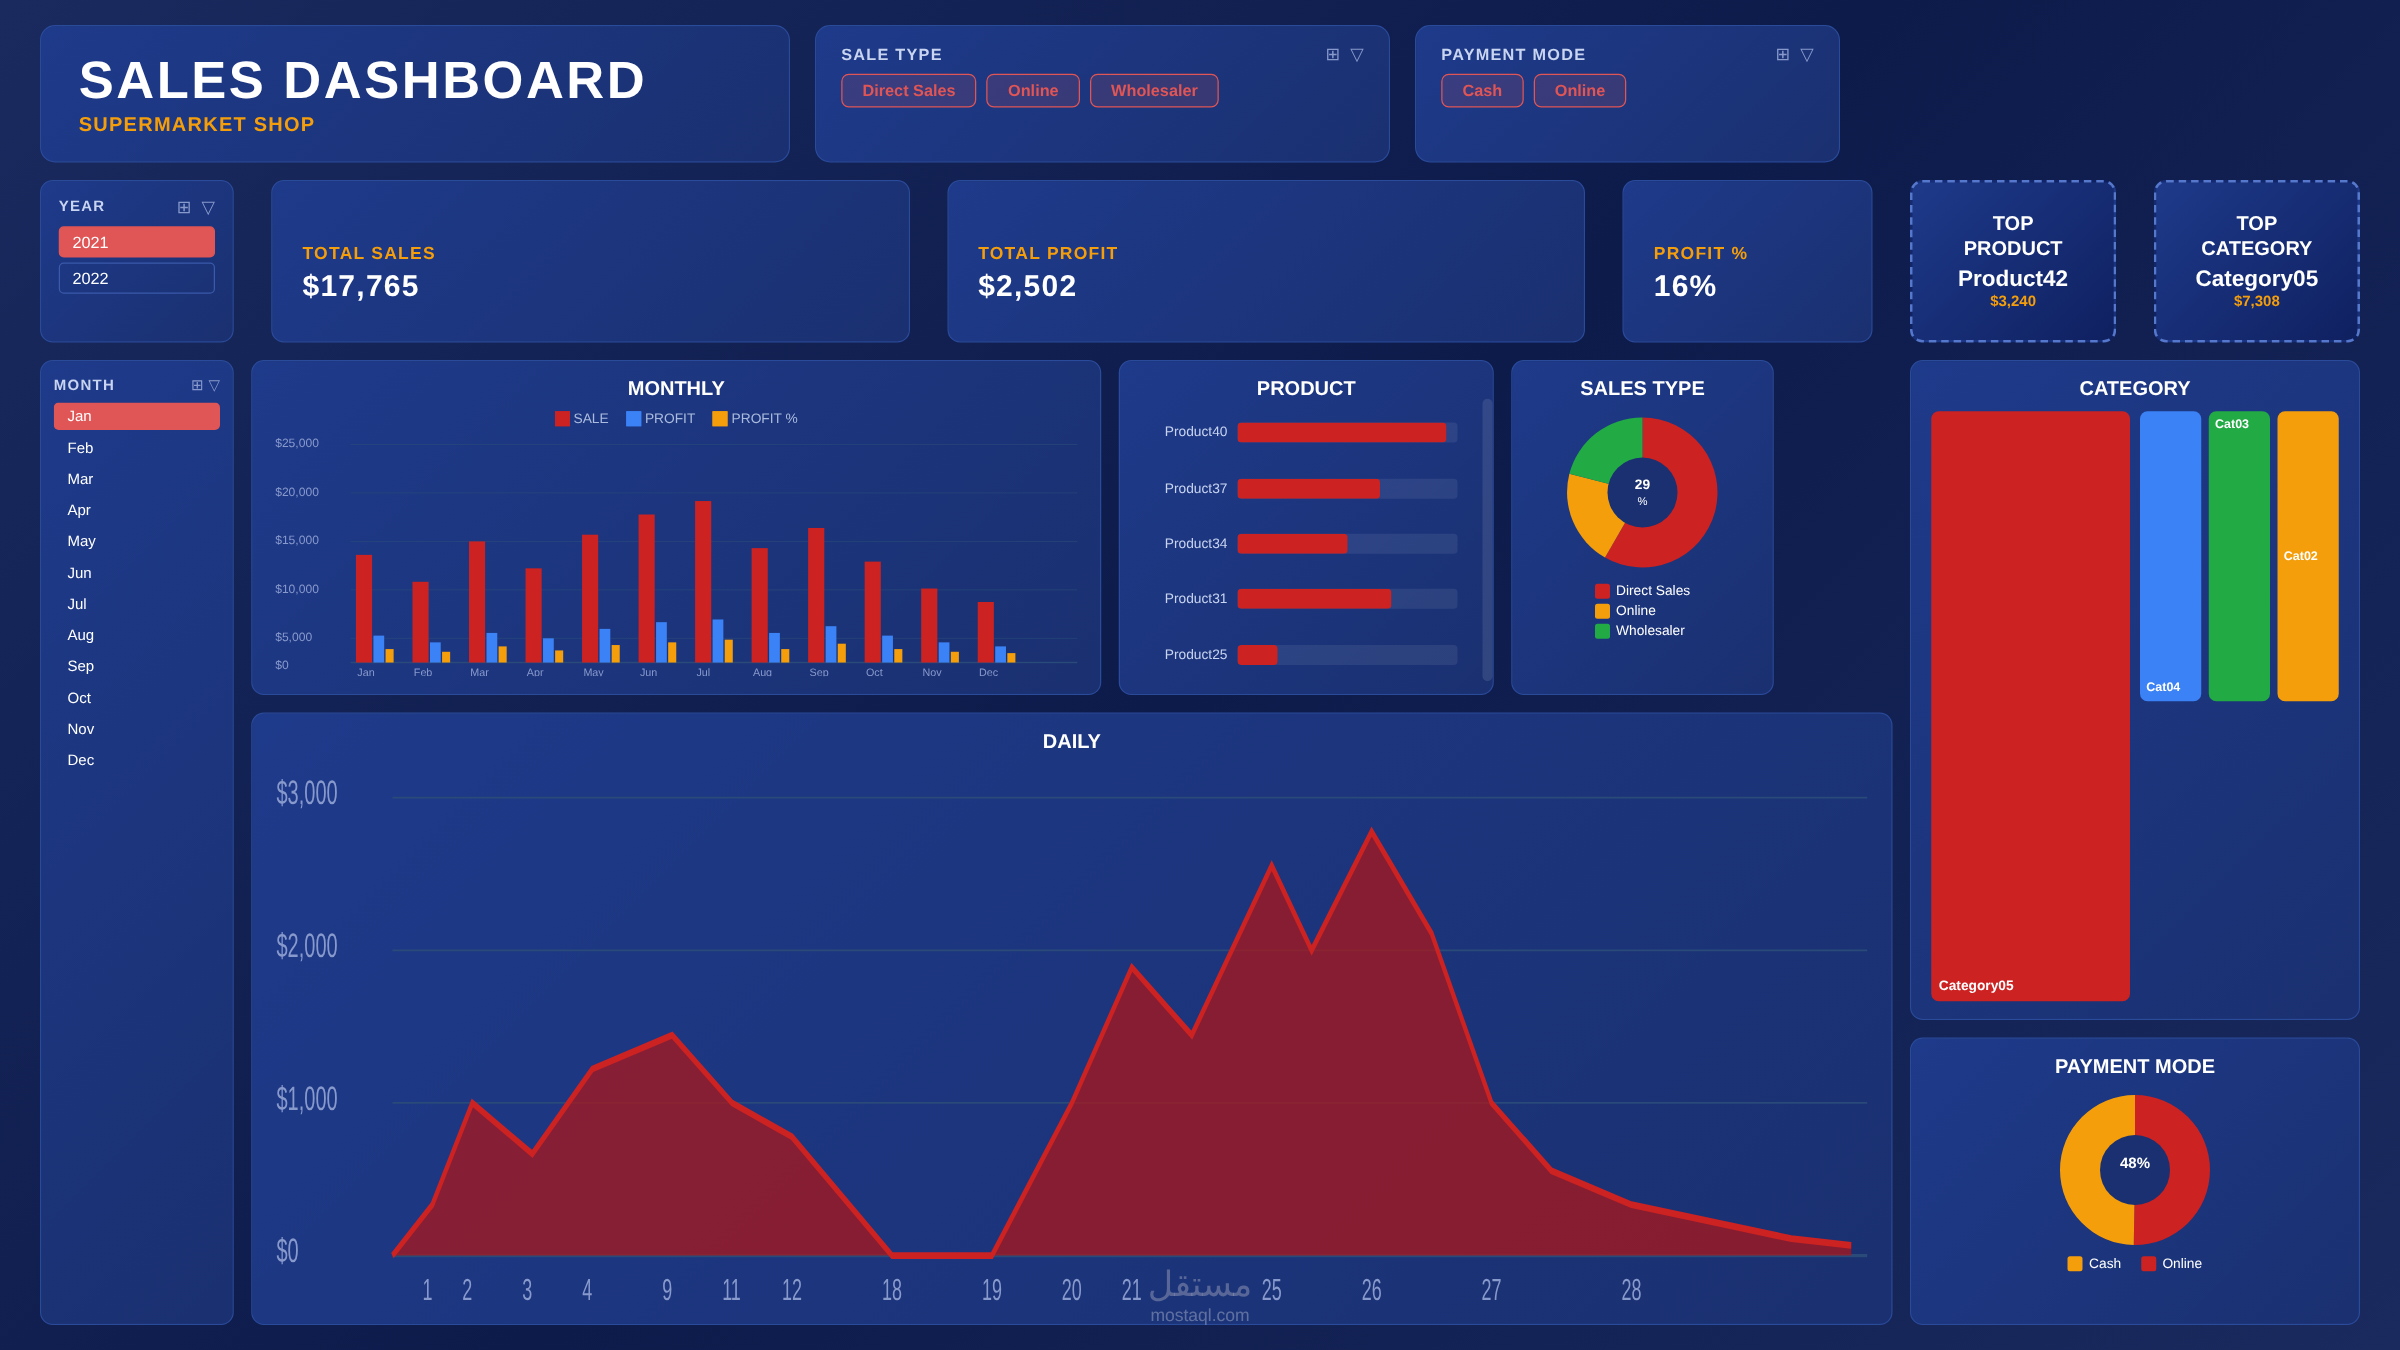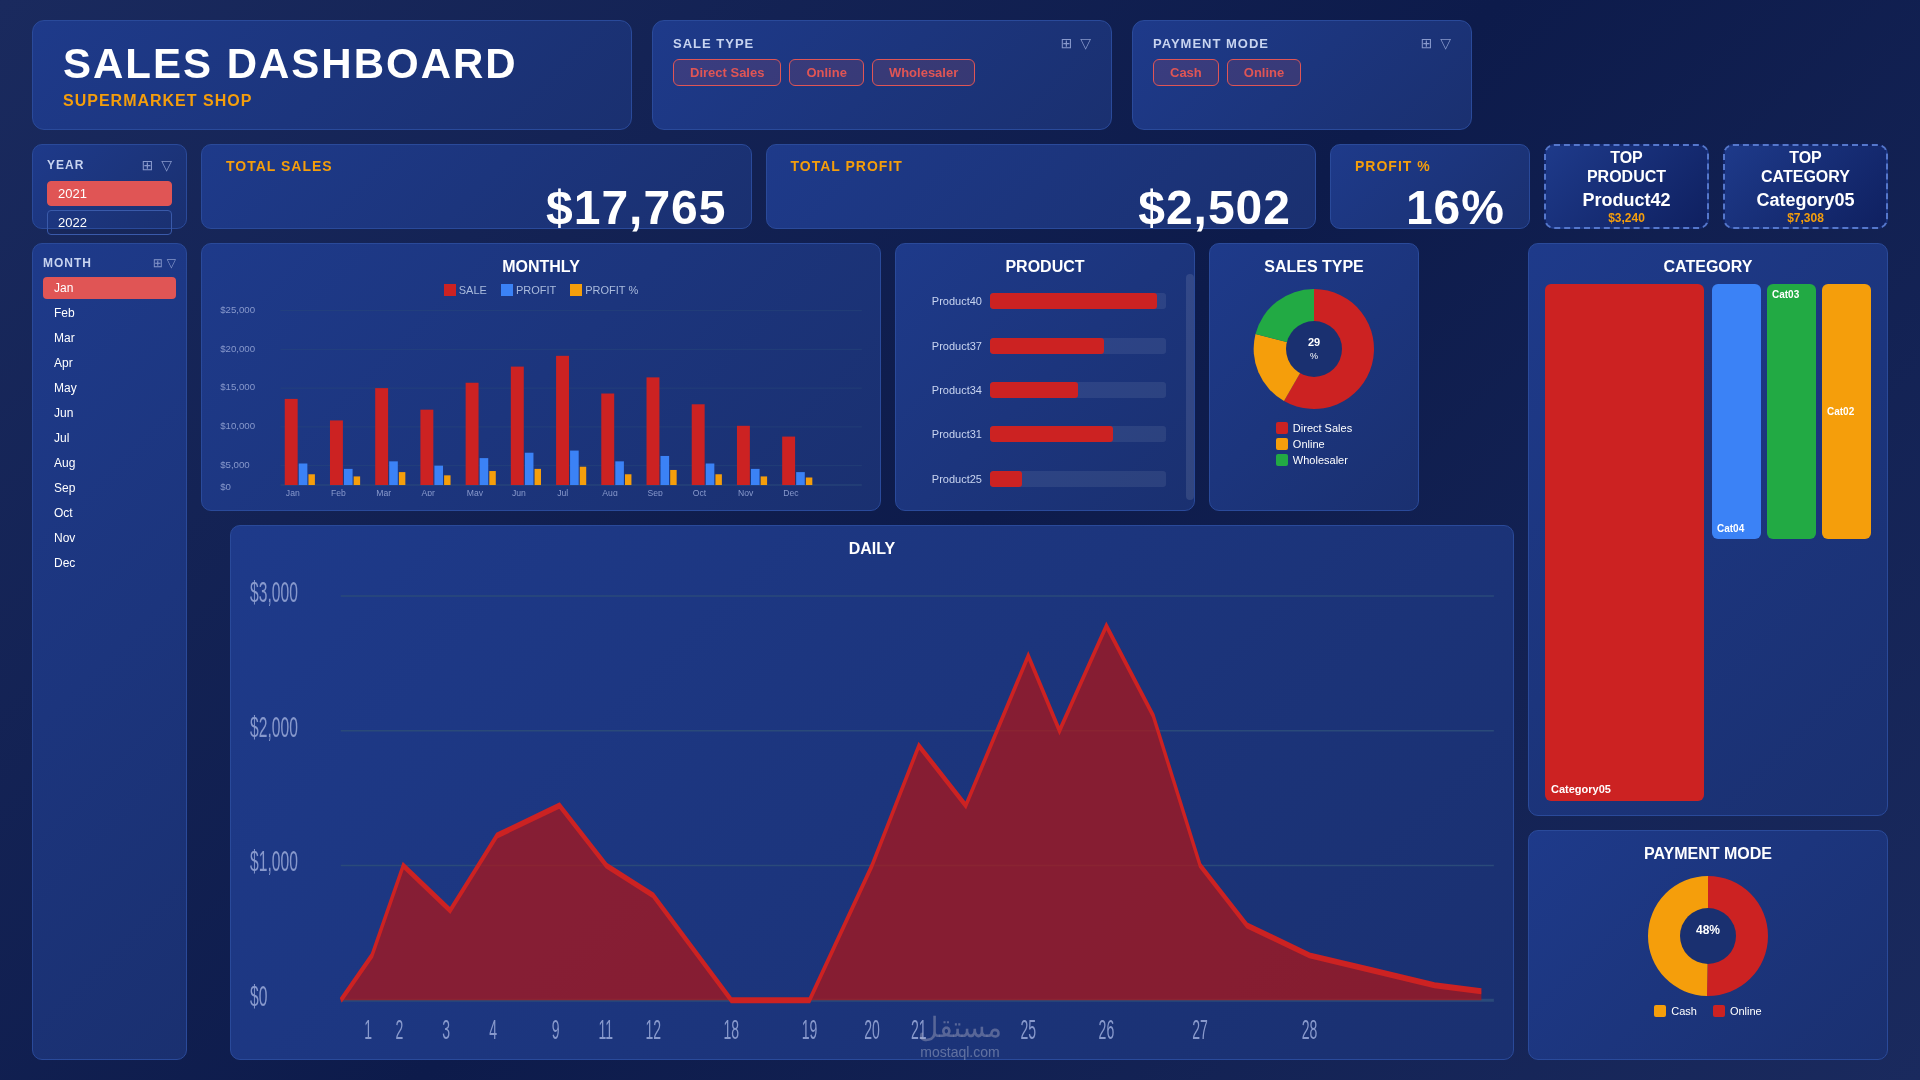--- a/index.html
+++ b/index.html
@@ -101,23 +101,23 @@
       cursor: pointer;
       white-space: nowrap;
     }
     .filter-btn.active, .filter-btn:hover {
       background: rgba(224,85,85,0.15);
     }
 
     
     .metrics-row {
       display: flex;
-      gap: 14px;
+      gap: 30px;
       align-items: stretch;
-      height: 85px;
+      height: 130px;
     }
     .year-filter {
       background: linear-gradient(135deg, #1e3a8a 0%, #1a3070 100%);
       border-radius: 10px;
       padding: 12px 14px;
       flex: 0 0 155px;
       border: 1px solid #2a4a9a;
     }
     .year-filter-header {
       display: flex;
@@ -164,25 +164,24 @@
     .metric-label {
       font-size: 14px;
       font-weight: 700;
       color: #f59e0b;
       letter-spacing: 1px;
       text-transform: uppercase;
       margin-bottom: 6px;
       margin-top: 20px;
     }
     .metric-value {
-      font-size: 48px;
+      font-size: 24px;
       font-weight: 900;
       color: #fff;
       letter-spacing: 1px;
-      text-align: right;
     }
 
     .top-badge {
       background: linear-gradient(135deg, #1e3a8a 0%, #0f2060 100%);
       border: 2px dashed #5577cc;
       border-radius: 10px;
       padding: 12px 16px;
       flex: 0 0 165px;
       display: flex;
       flex-direction: column;
@@ -353,21 +352,20 @@
       align-items: center;
       gap: 5px;
     }
     .legend-dot {
       width: 12px;
       height: 12px;
       border-radius: 2px;
     }
     .daily-chart {
       flex: 1;
-      margin-left: 29px;
     }
     .payment-chart {
       flex: 0 0 210px;
     }
 
     
     .watermark {
       position: fixed;
       bottom: 20px;
       left: 50%;

